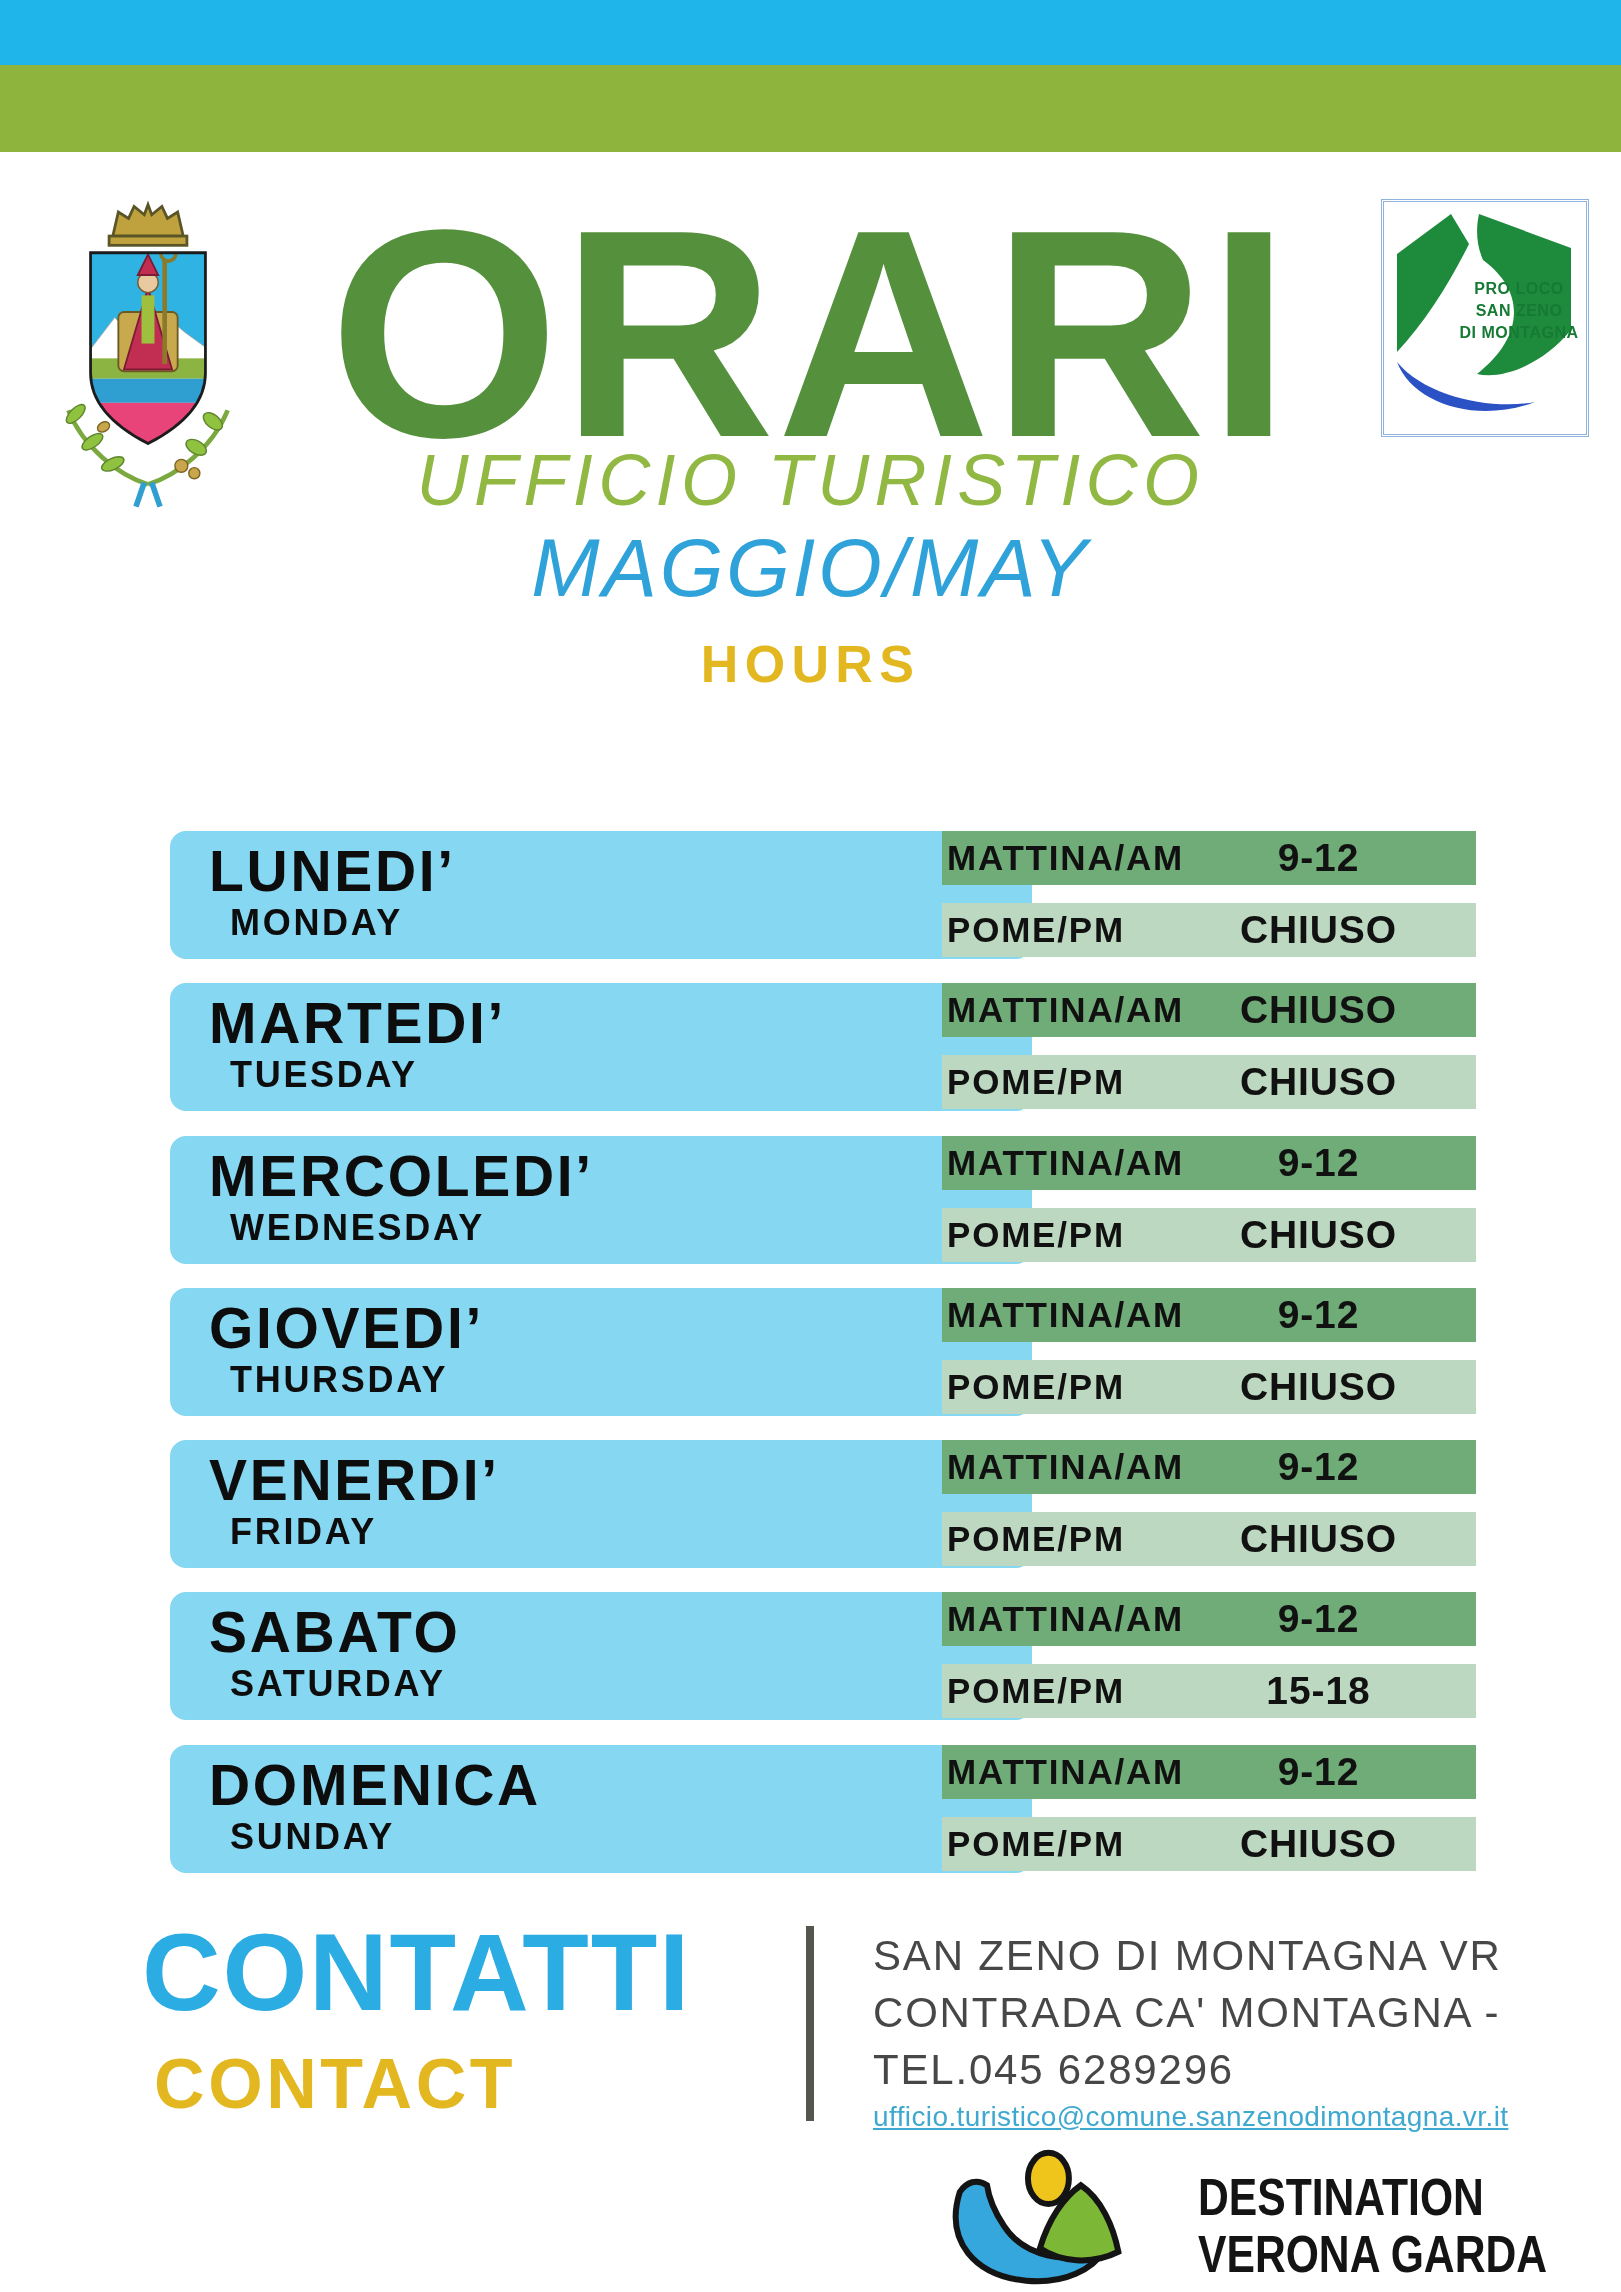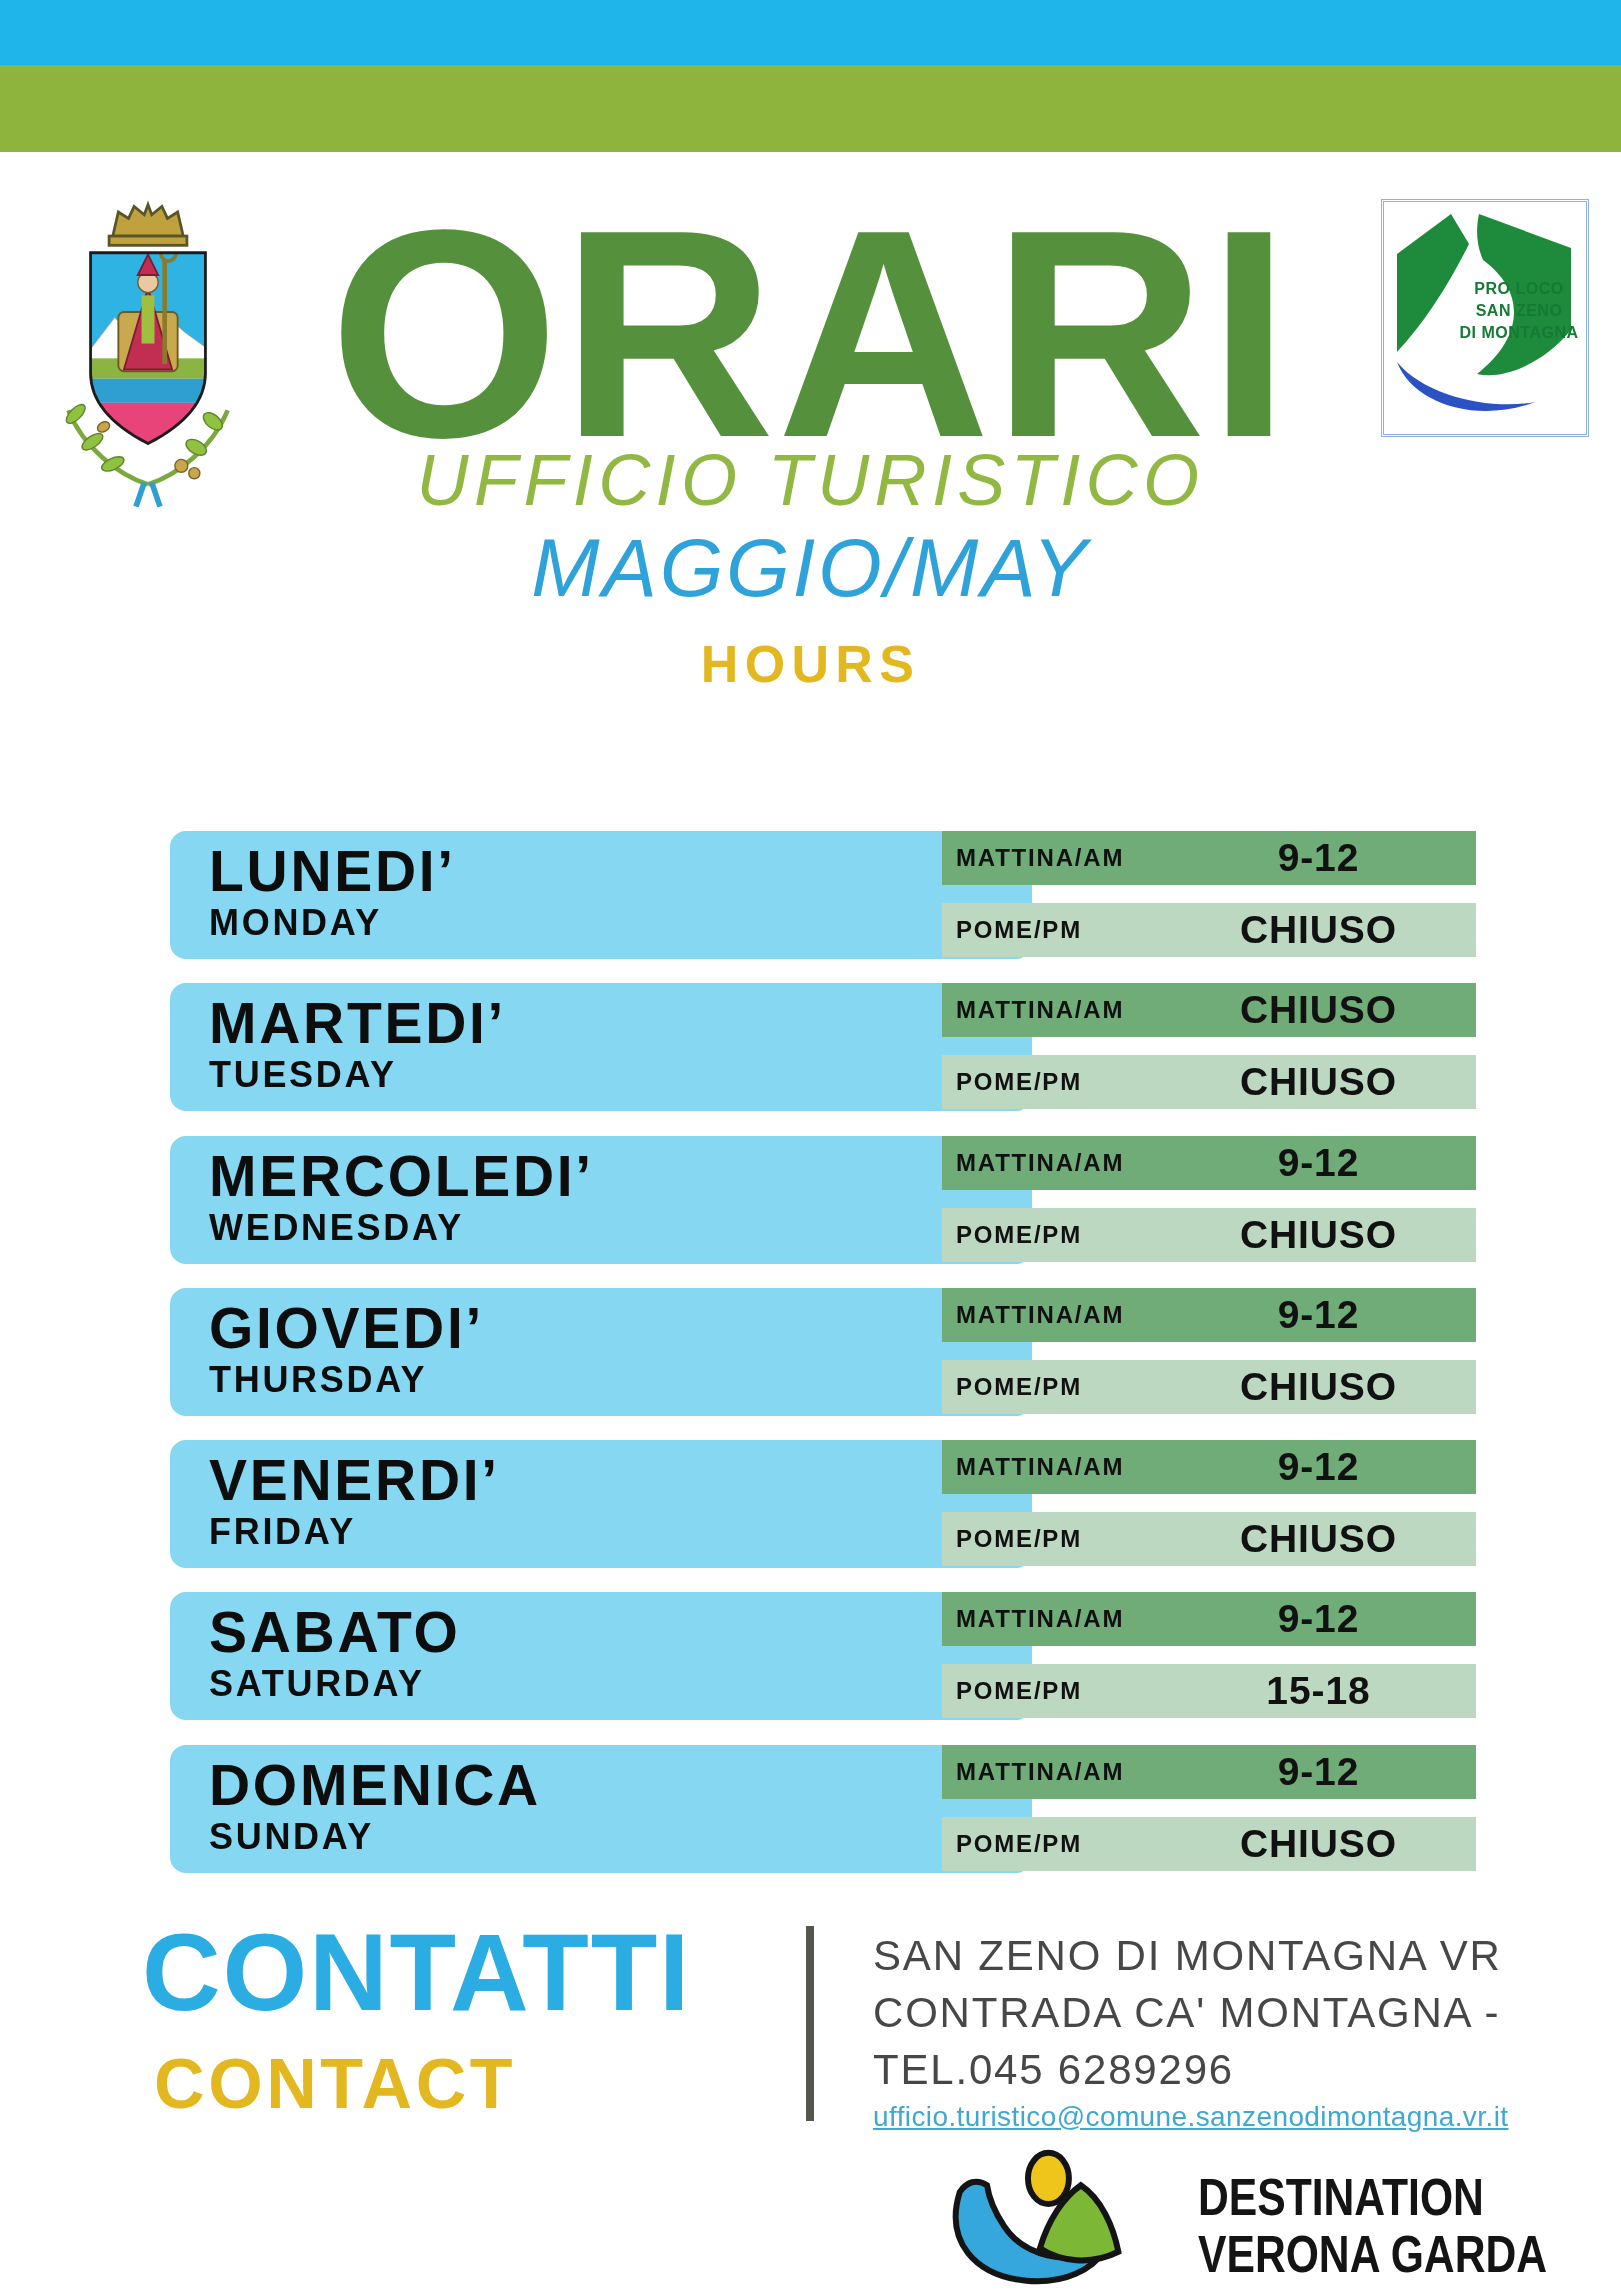--- a/index.html
+++ b/index.html
@@ -37,25 +37,25 @@
     font-size:52px;font-weight:700;letter-spacing:6.3px;line-height:1.45;color:#E3B71F;
   }
 
   
   .row{position:absolute;left:170px;width:1308px;height:128px;}
   .day-box{
     position:absolute;left:0;top:0;width:862px;height:128px;background:#85D7F2;
     border-radius:16px;box-sizing:border-box;padding:10.7px 0 0 39px;
   }
   .day-it{font-size:57px;font-weight:700;letter-spacing:2.7px;line-height:1.02;color:#0d0d0d;}
-  .day-en{font-size:36px;font-weight:700;letter-spacing:2.7px;line-height:1.1;margin-top:3.6px;color:#0d0d0d;}
+  .day-en{font-size:36px;font-weight:700;letter-spacing:2.7px;line-height:1.1;margin-top:3.6px;color:#0d0d0d;margin-left:21px;}
   .slot{position:absolute;left:772px;width:534px;height:54px;display:flex;align-items:center;}
   .slot.am{top:0;background:#6FAC78;}
   .slot.pm{top:72px;background:#BCD8C0;}
-  .slot-label{font-size:24px;font-weight:700;letter-spacing:1.8px;padding-left:14px;white-space:nowrap;}
+  .slot-label{font-size:35px;font-weight:700;letter-spacing:1.8px;padding-left:5px;white-space:nowrap;}
   .slot-value{position:absolute;left:45%;right:4%;text-align:center;font-size:39px;font-weight:700;letter-spacing:0.9px;}
 
   
   .contact-it{
     position:absolute;left:142px;top:1918px;
     font-size:109px;font-weight:700;letter-spacing:1.8px;color:#2BACE2;line-height:1;
   }
   .contact-en{
     position:absolute;left:154px;top:2049px;
     font-size:70px;font-weight:700;letter-spacing:3.6px;color:#E3B71F;line-height:1;

